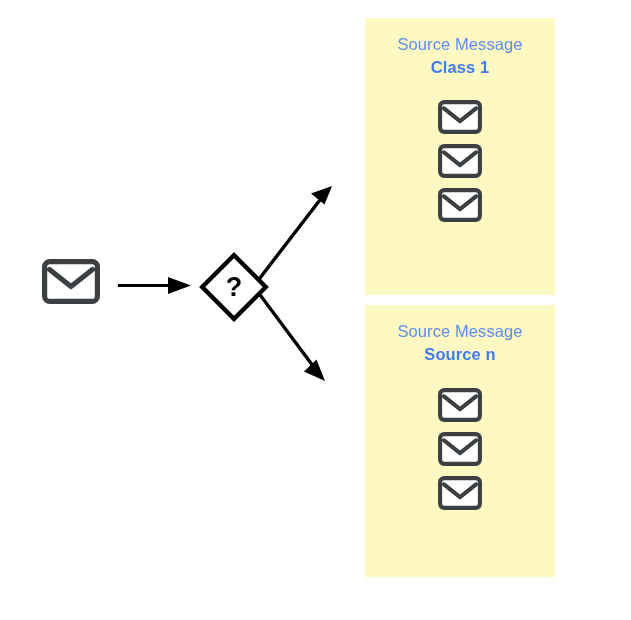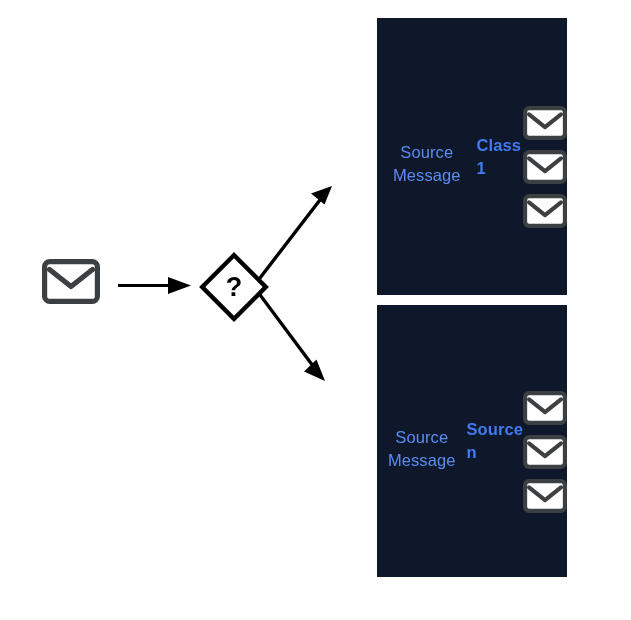--- a/index.html
+++ b/index.html
@@ -28,26 +28,26 @@
     position: absolute;
     left: 0;
     top: 0;
     width: 380px;
     height: 620px;
   }
 
   
   .class-panel {
     position: absolute;
-    left: 377px;
+    left: 365px;
     width: 190px;
-    background: #0f172a;
+    background: #fef9c3;
     box-sizing: border-box;
     display: flex;
-    flex-direction: row;
+    flex-direction: column;
     align-items: center;
   }
   #panel-class-1 {
     top: 18px;
     height: 277px;
   }
   #panel-class-n {
     top: 305px;
     height: 272px;
   }

